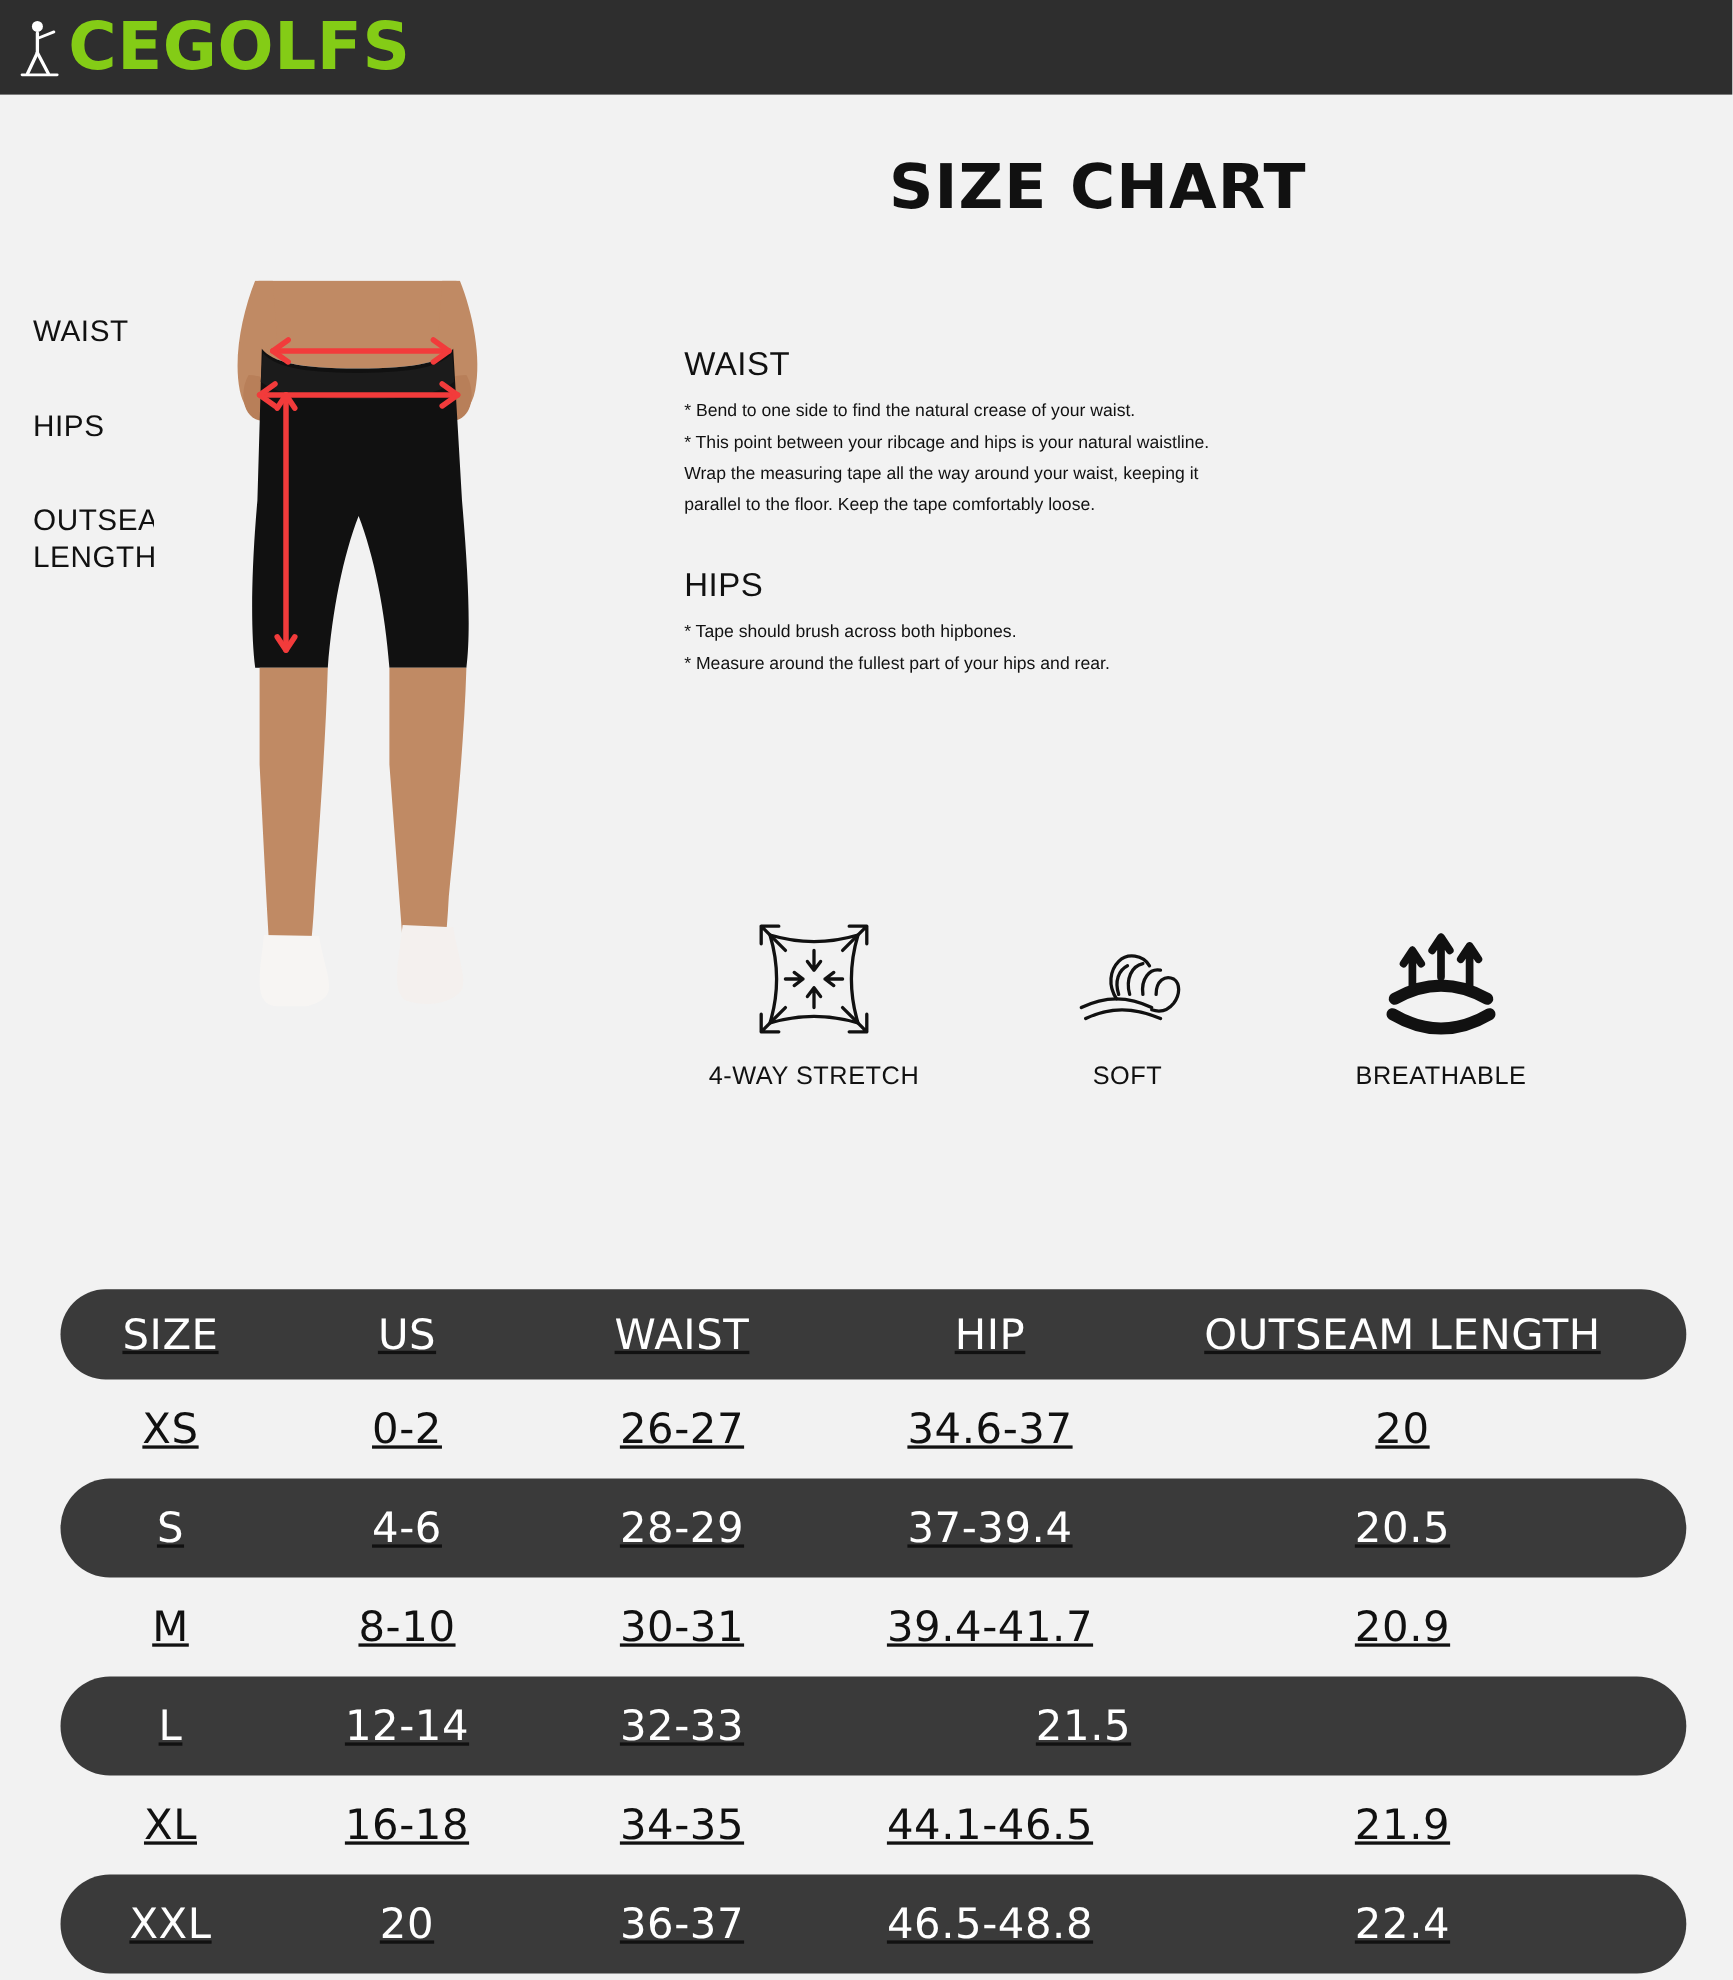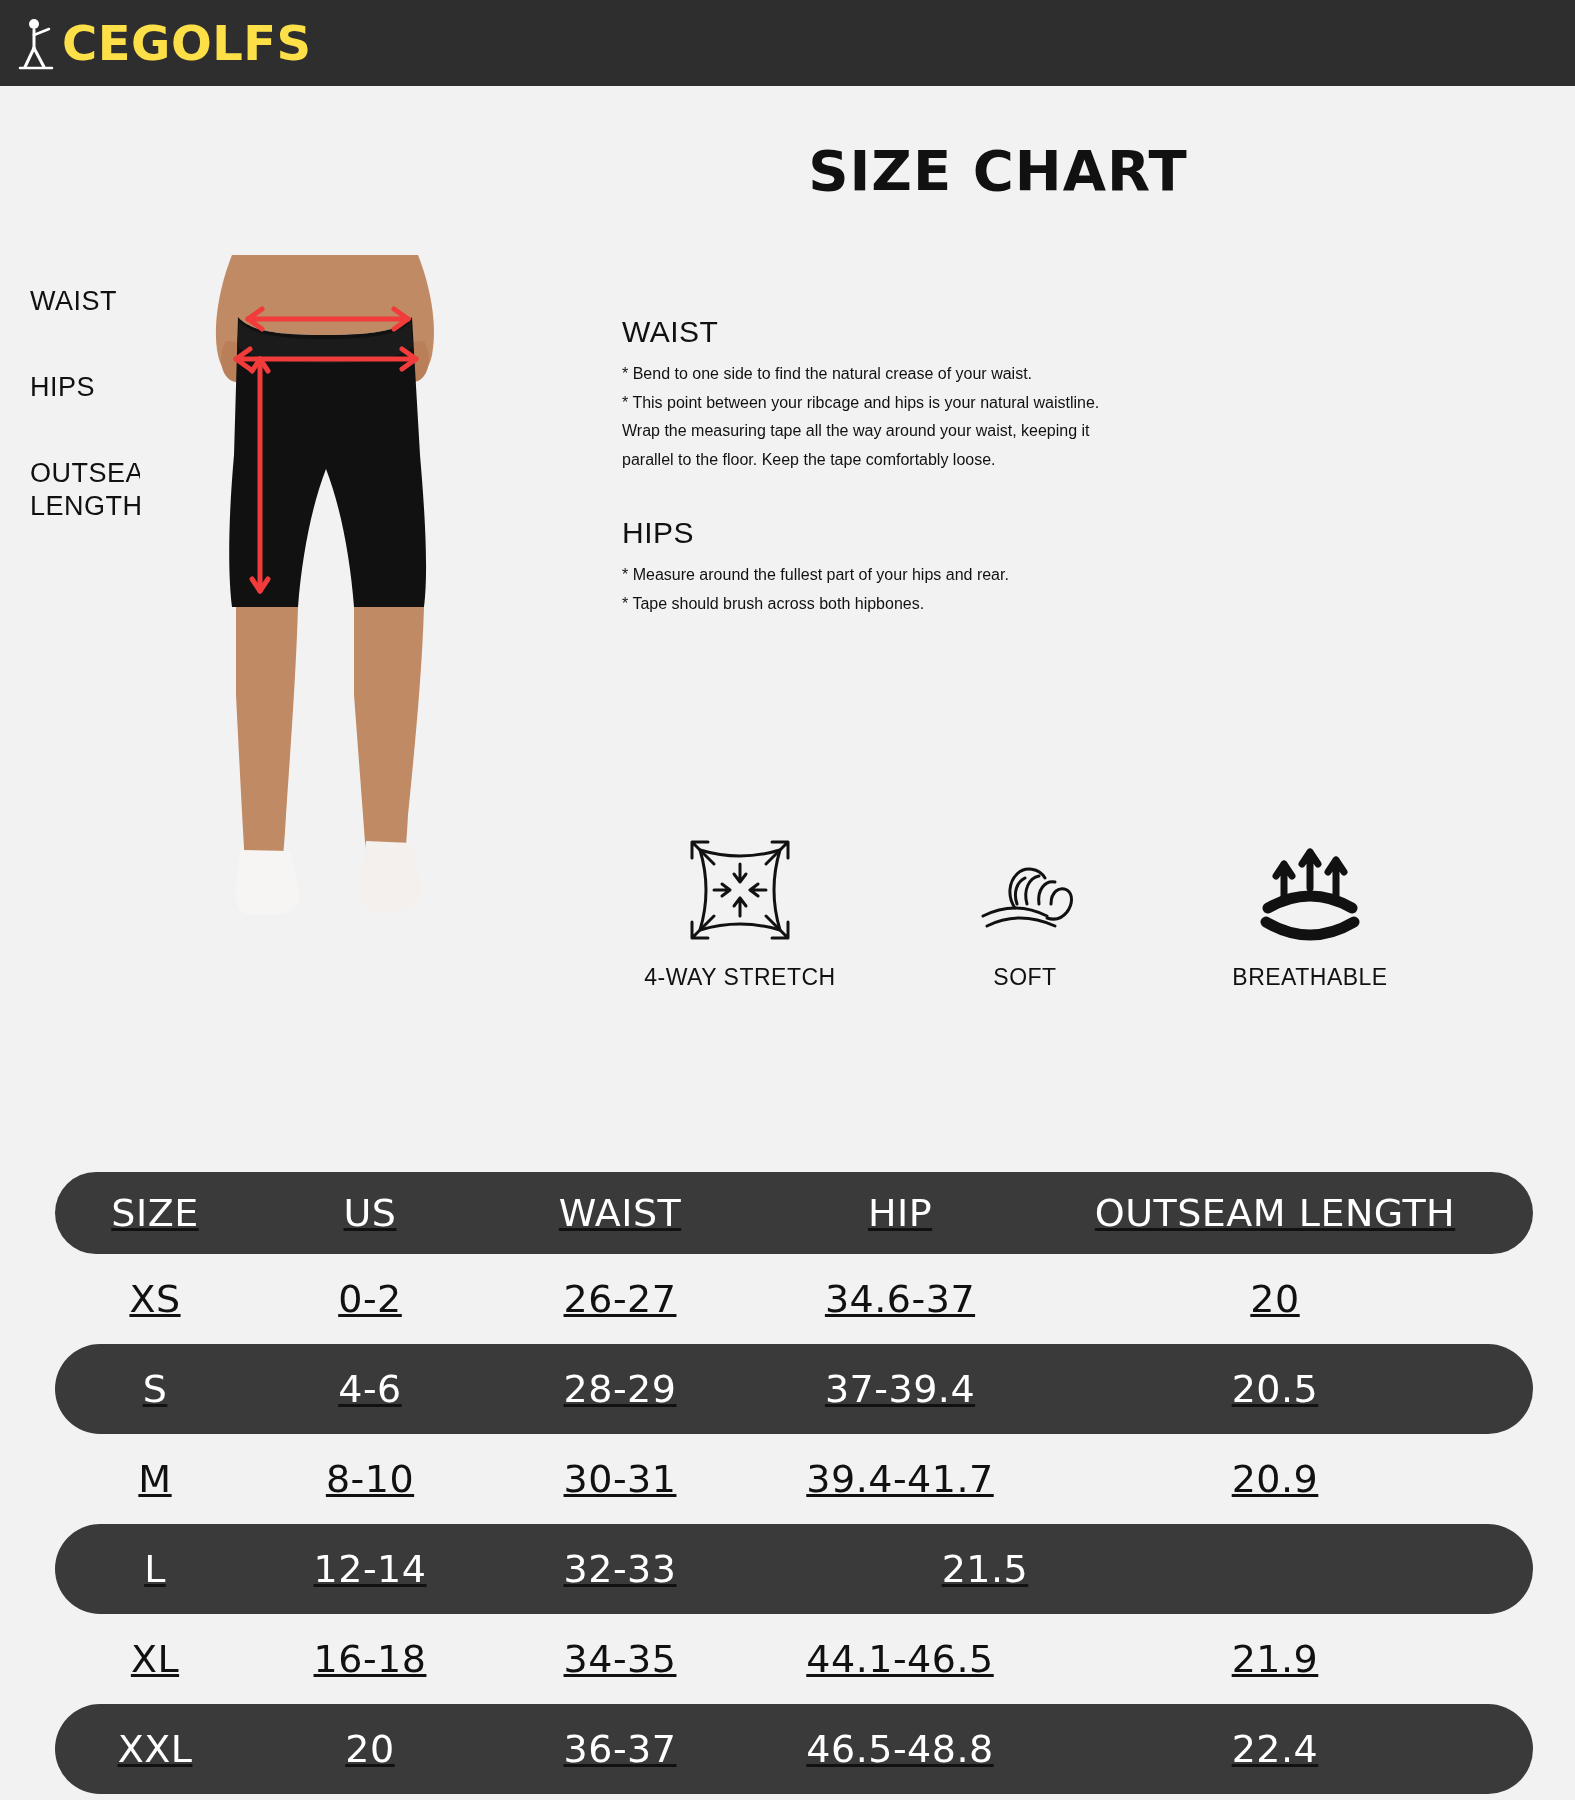--- a/index.html
+++ b/index.html
@@ -32,22 +32,22 @@
   .brand-logo {
     display: flex;
     align-items: center;
     gap: 2px;
   }
   .brand-mark {
     width: 42px; height: 56px;
     position: relative;
   }
   .brand-name {
-    color: #fde047;
-    font-size: 48px;
+    color: #84cc16;
+    font-size: 60px;
     font-weight: 700;
     letter-spacing: 0.5px;
     line-height: 1;
     font-family: "DejaVu Sans", sans-serif;
   }
 
   
   .title {
     position: absolute;
     top: 138px;
@@ -241,22 +241,22 @@
   <div class="desc">
     <div class="block1">
       <h3>WAIST</h3>
       <p>* Bend to one side to find the natural crease of your waist.</p>
       <p>* This point between your ribcage and hips is your natural waistline.</p>
       <p>Wrap the measuring tape all the way around your waist, keeping it</p>
       <p>parallel to the floor. Keep the tape comfortably loose.</p>
     </div>
     <div class="block2">
       <h3>HIPS</h3>
+      <p>* Tape should brush across both hipbones.</p>
       <p>* Measure around the fullest part of your hips and rear.</p>
-      <p>* Tape should brush across both hipbones.</p>
     </div>
   </div>
 
   <div class="features">
 
     <div class="feature">
       <div class="ficon">
         <svg width="140" height="120" viewBox="0 0 140 120" fill="none" stroke="#111" stroke-width="3" stroke-linecap="round" stroke-linejoin="round">
           <path d="M30 20 Q70 32 110 20 Q98 60 110 100 Q70 88 30 100 Q42 60 30 20 Z"></path>
           <path d="M22 12 L44 34 M22 12 L22 28 M22 12 L38 12"></path>

